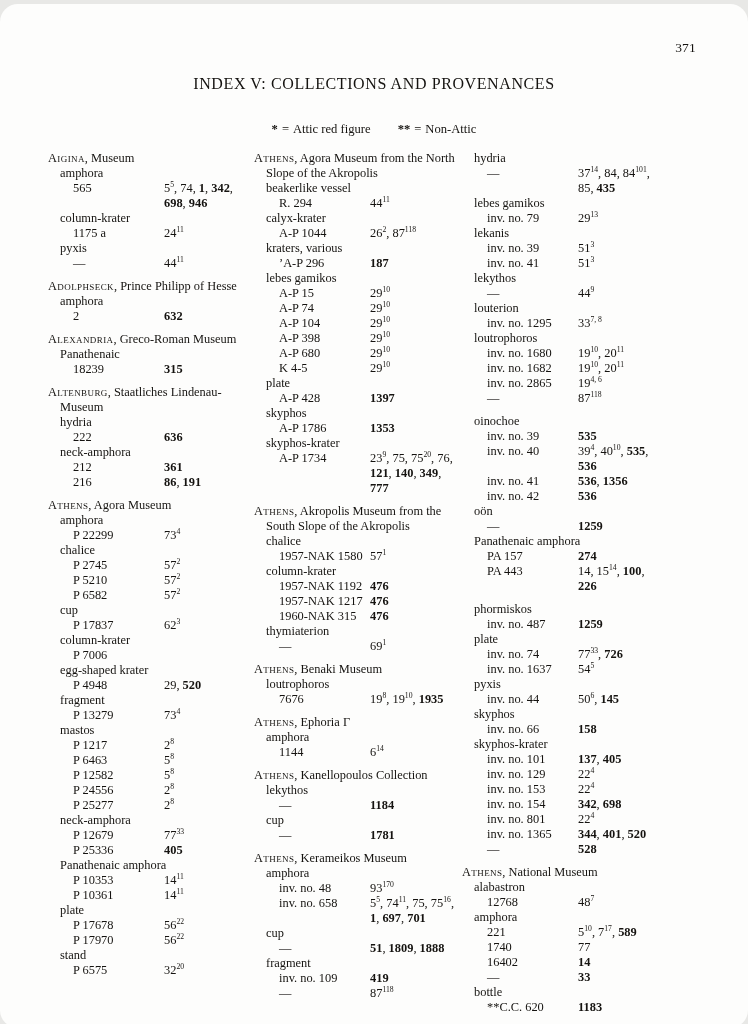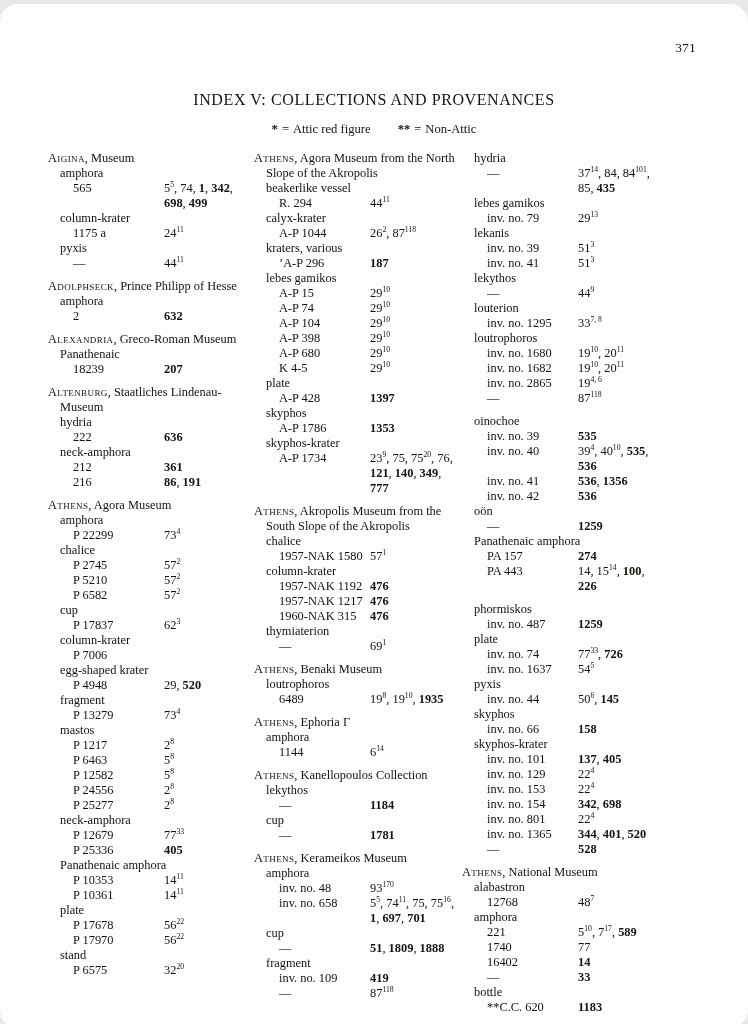--- a/index.html
+++ b/index.html
@@ -13,21 +13,21 @@
     font-size:12.4px;
     line-height:15px;
     overflow:hidden;
     border-radius:18px;
   }
   .page-number{
     position:absolute;top:36px;right:52px;
     font-size:13.5px;letter-spacing:.2px;
   }
   .title{
-    position:absolute;top:88px;left:0;width:100%;
+    position:absolute;top:72px;left:0;width:100%;
     margin:0;text-align:center;
     font-size:16px;font-weight:400;letter-spacing:.6px;
   }
   .legend{
     position:absolute;top:118px;left:0;width:100%;
     display:flex;justify-content:center;gap:27px;
     font-size:12.6px;
   }
   .legend-item{white-space:nowrap;}
   .legend-symbol{font-weight:700;}
@@ -61,21 +61,21 @@
     <span class="legend-item"><span class="legend-symbol">**</span><span class="legend-eq">=</span><span>Non-Attic</span></span>
   </div>
   <div class="columns" id="columns">
       <div class="col">
         <div class="sec">
           <div class="hd"><span class="sc">Aigina</span>, Museum</div>
           <div class="grp">
             <div class="grp-label">amphora</div>
             <div class="row">
               <span class="no">565</span>
-              <span class="refs">5<sup>5</sup>, 74, <strong>1</strong>, <strong>342</strong>, <strong>698</strong>, <strong>499</strong></span>
+              <span class="refs">5<sup>5</sup>, 74, <strong>1</strong>, <strong>342</strong>, <strong>698</strong>, <strong>946</strong></span>
             </div>
           </div>
           <div class="grp">
             <div class="grp-label">column-krater</div>
             <div class="row">
               <span class="no">1175 a</span>
               <span class="refs">24<sup>11</sup></span>
             </div>
           </div>
           <div class="grp">
@@ -95,21 +95,21 @@
               <span class="refs"><strong>632</strong></span>
             </div>
           </div>
         </div>
         <div class="sec">
           <div class="hd"><span class="sc">Alexandria</span>, Greco-Roman Museum</div>
           <div class="grp">
             <div class="grp-label">Panathenaic</div>
             <div class="row">
               <span class="no">18239</span>
-              <span class="refs"><strong>207</strong></span>
+              <span class="refs"><strong>315</strong></span>
             </div>
           </div>
         </div>
         <div class="sec">
           <div class="hd"><span class="sc">Altenburg</span>, Staatliches Lindenau-Museum</div>
           <div class="grp">
             <div class="grp-label">hydria</div>
             <div class="row">
               <span class="no">222</span>
               <span class="refs"><strong>636</strong></span>
@@ -347,21 +347,21 @@
               <span class="no">—</span>
               <span class="refs">69<sup>1</sup></span>
             </div>
           </div>
         </div>
         <div class="sec">
           <div class="hd"><span class="sc">Athens</span>, Benaki Museum</div>
           <div class="grp">
             <div class="grp-label">loutrophoros</div>
             <div class="row">
-              <span class="no">6489</span>
+              <span class="no">7676</span>
               <span class="refs">19<sup>8</sup>, 19<sup>10</sup>, <strong>1935</strong></span>
             </div>
           </div>
         </div>
         <div class="sec">
           <div class="hd"><span class="sc">Athens</span>, Ephoria Γ</div>
           <div class="grp">
             <div class="grp-label">amphora</div>
             <div class="row">
               <span class="no">1144</span>

